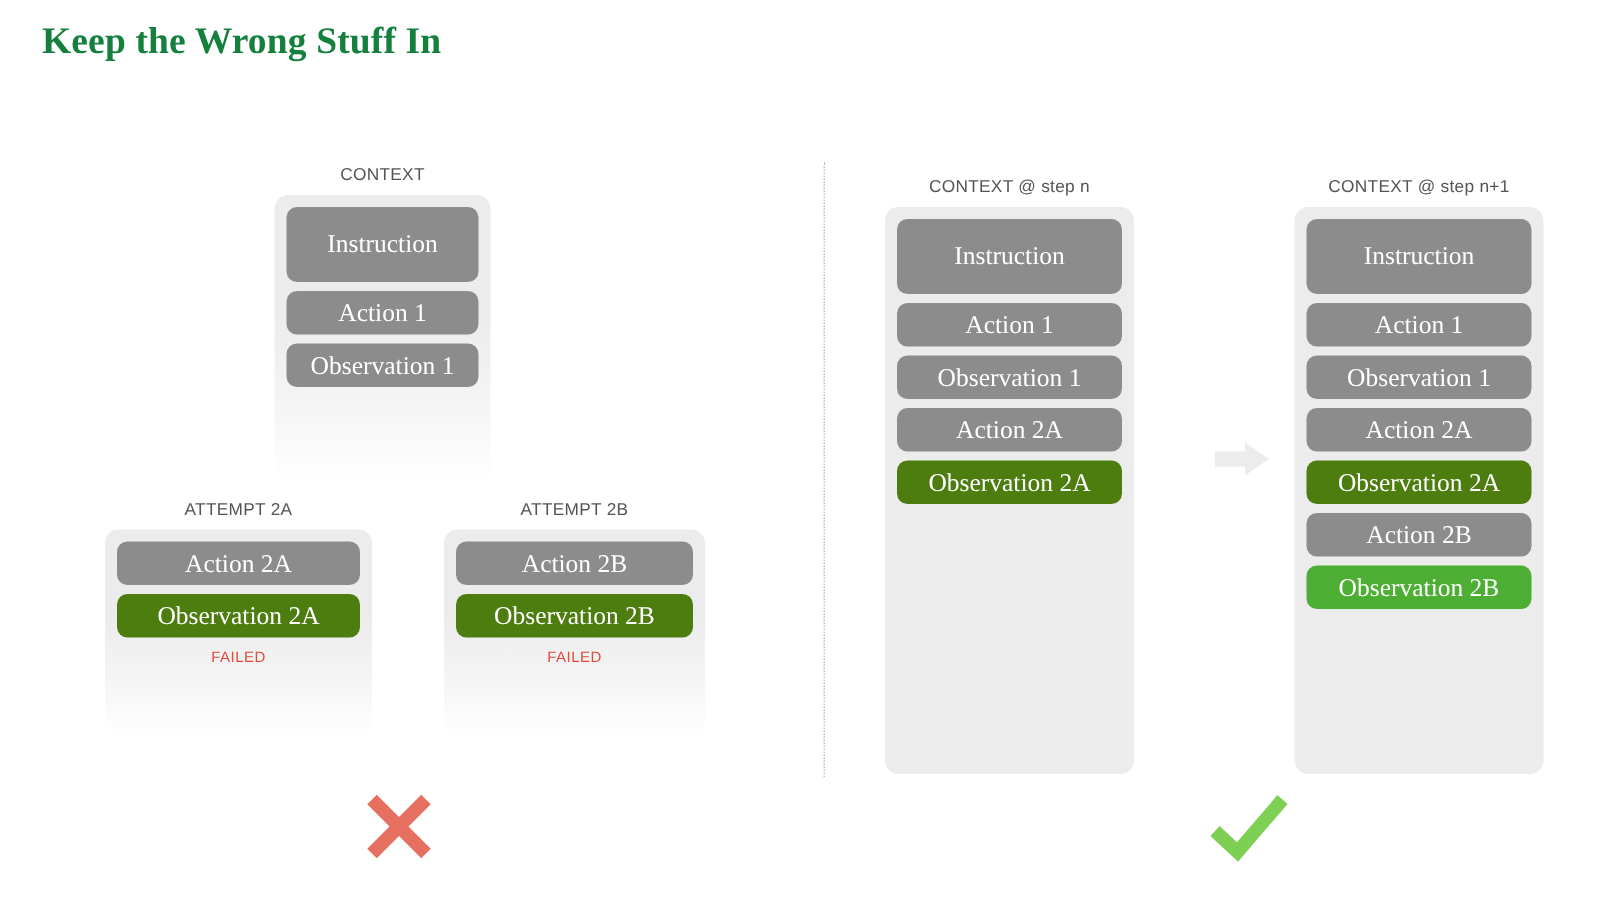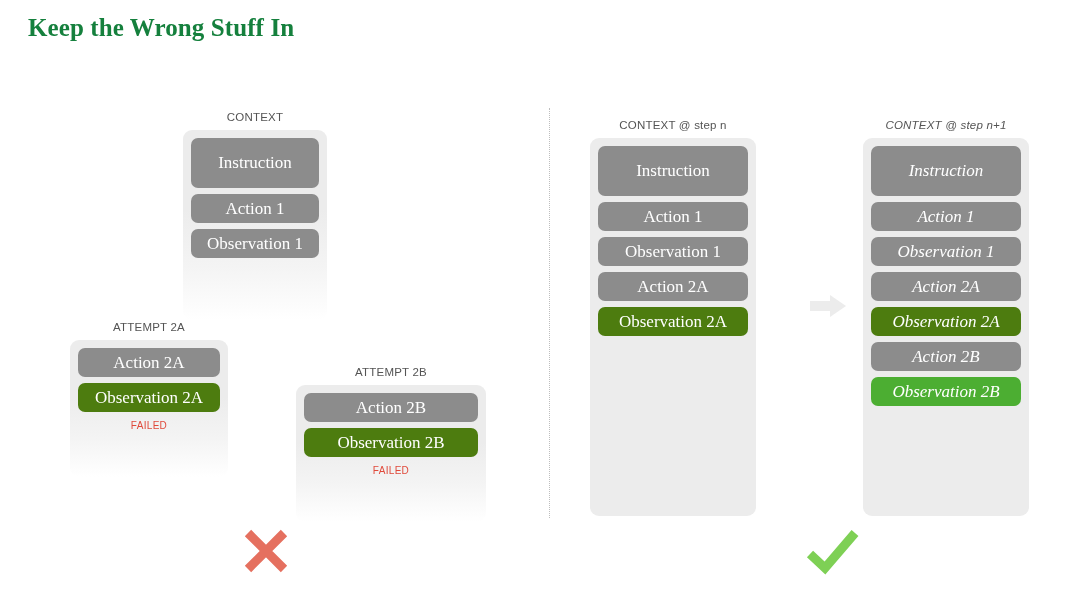--- a/index.html
+++ b/index.html
@@ -92,31 +92,31 @@
     text-align: center;
     letter-spacing: 0.3px;
     margin-top: 8px;
     white-space: nowrap;
   }
 
   
   #ctx-left      { left: 183px; top: 110px; width: 144px; }
   #ctx-left .panel { height: 190px; }
 
-  #attempt-2a    { left: 70px;  top: 320px; width: 158px; }
+  #attempt-2a    { left: 70px;  top: 333px; width: 178px; }
   #attempt-2a .panel { height: 137px; }
 
-  #attempt-2b    { left: 296px; top: 333px; width: 190px; margin-top: 32px; }
+  #attempt-2b    { left: 296px; top: 333px; width: 174px; }
   #attempt-2b .panel { height: 137px; }
 
   
   #ctx-step-n    { left: 590px; top: 118px; width: 166px; }
   #ctx-step-n .panel { height: 378px; }
 
-  #ctx-step-n1   { left: 863px; top: 118px; width: 166px; font-style: italic; }
+  #ctx-step-n1   { left: 863px; top: 118px; width: 166px; }
   #ctx-step-n1 .panel { height: 378px; }
 
   
   .arrow {
     position: absolute;
     left: 810px;
     top: 295px;
     width: 36px;
     height: 22px;
   }

